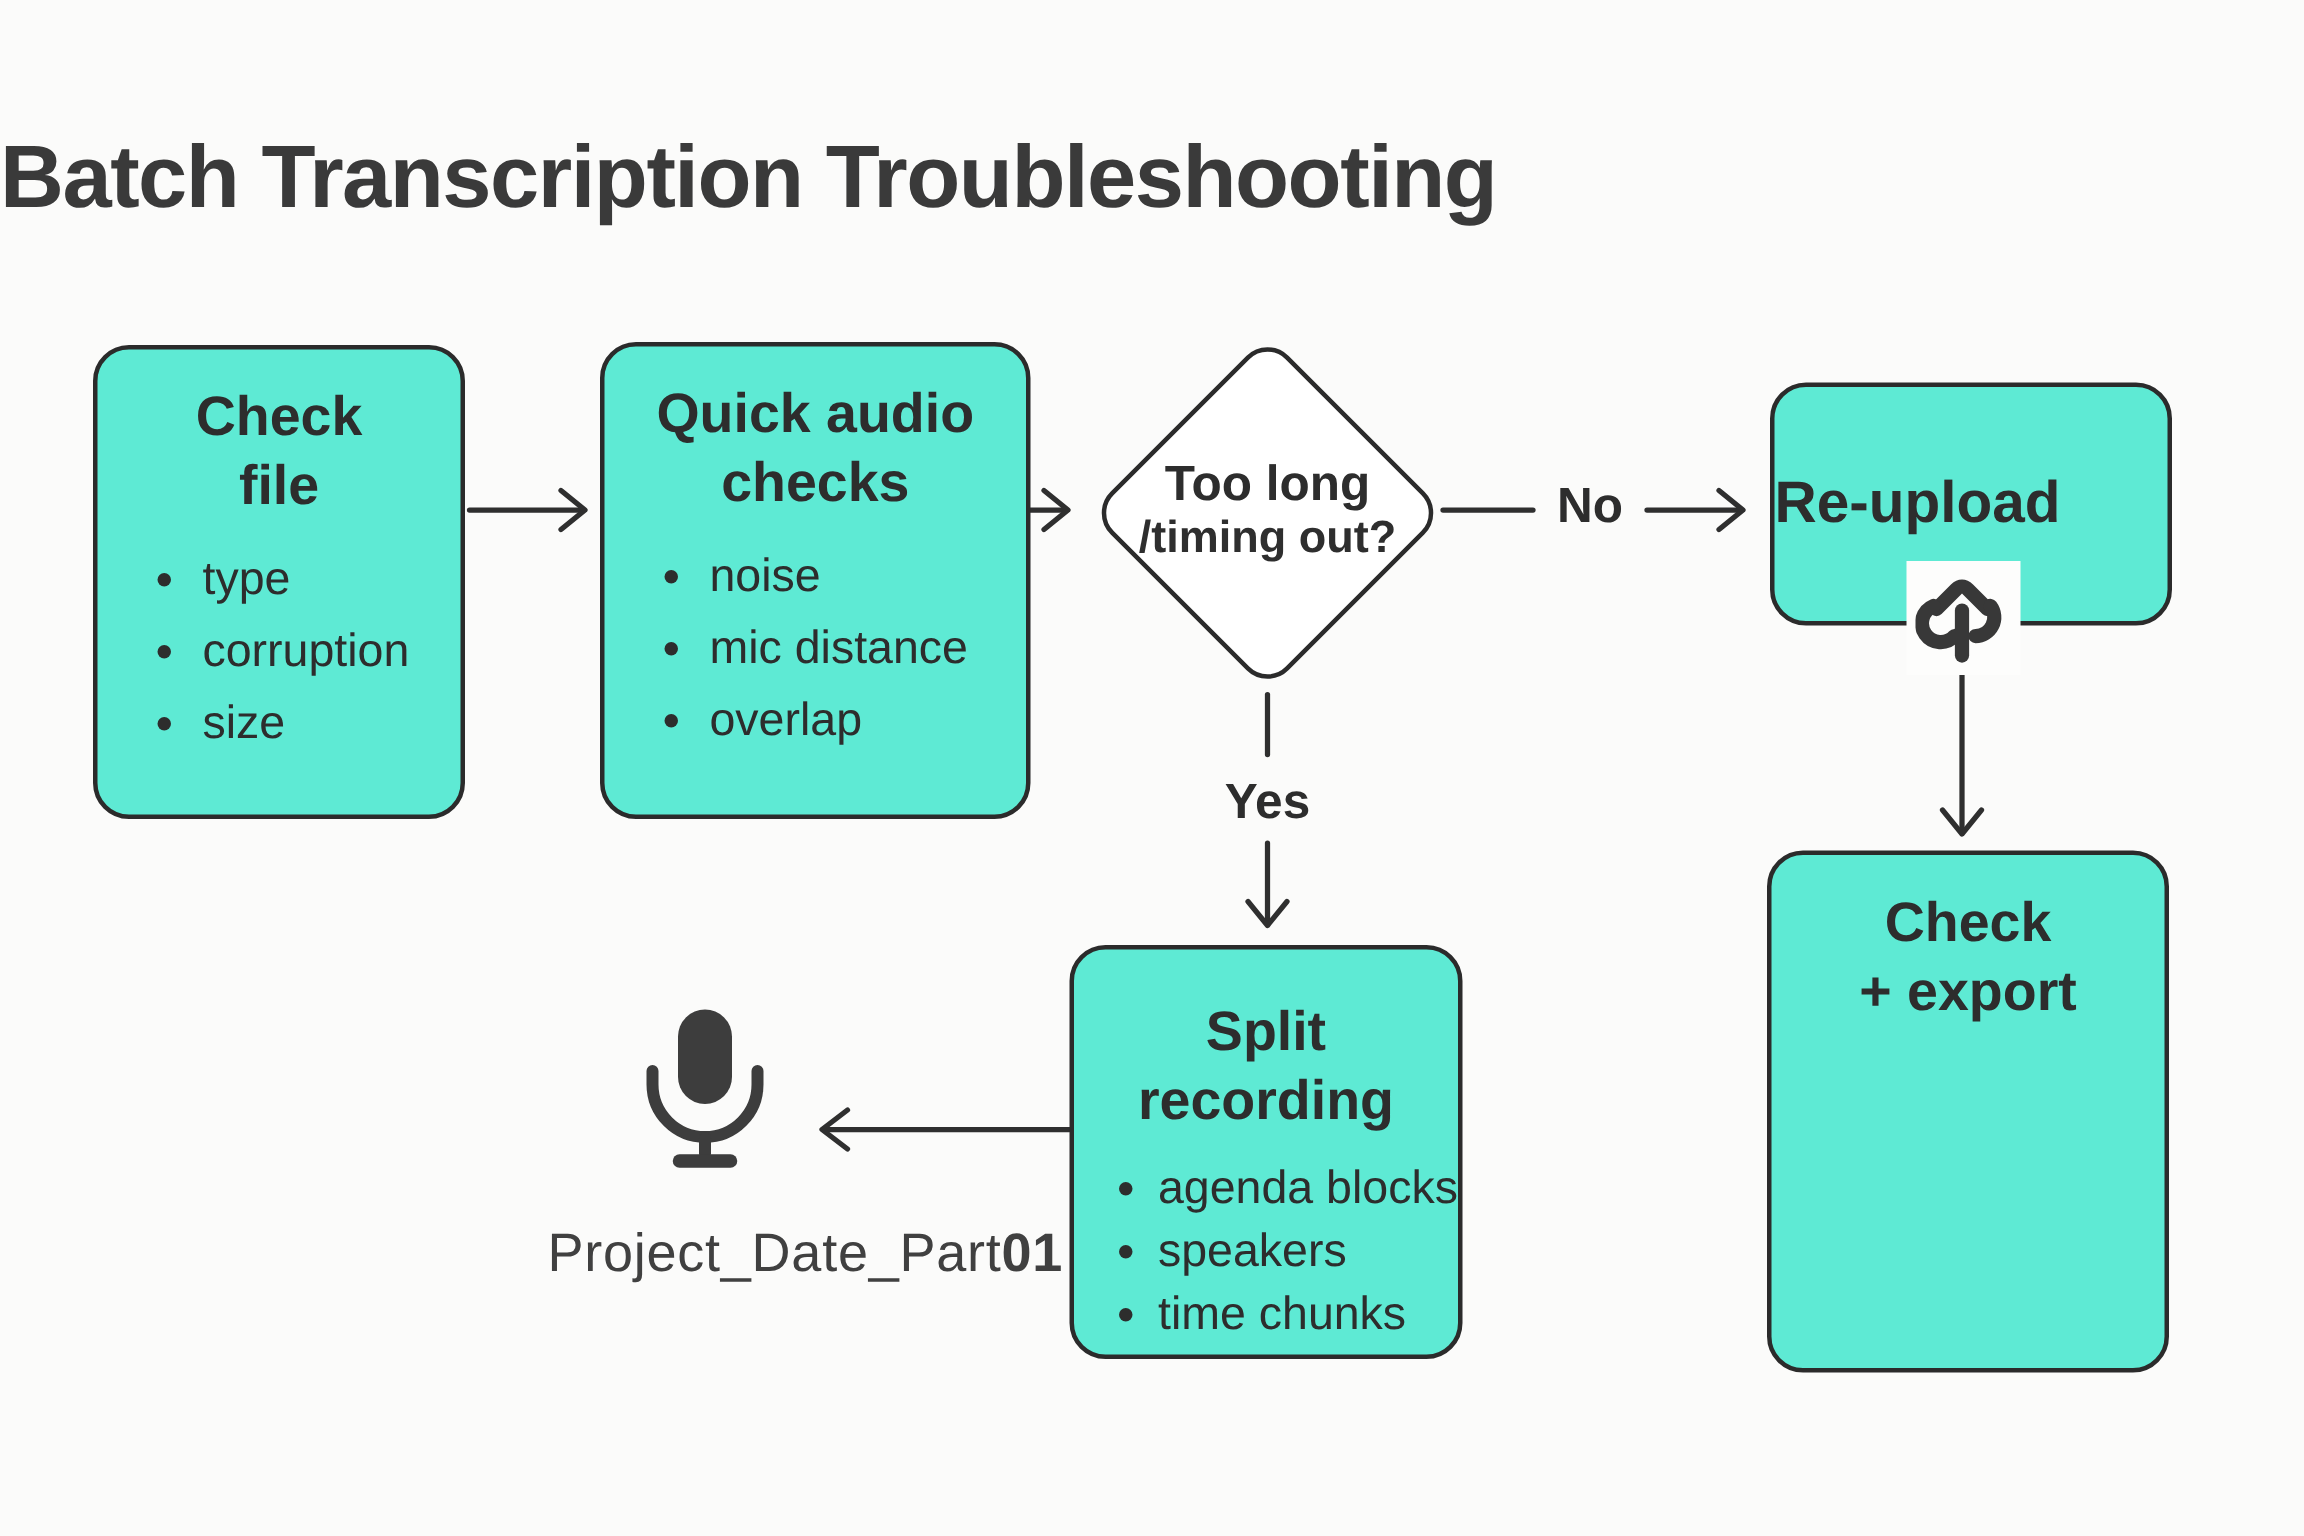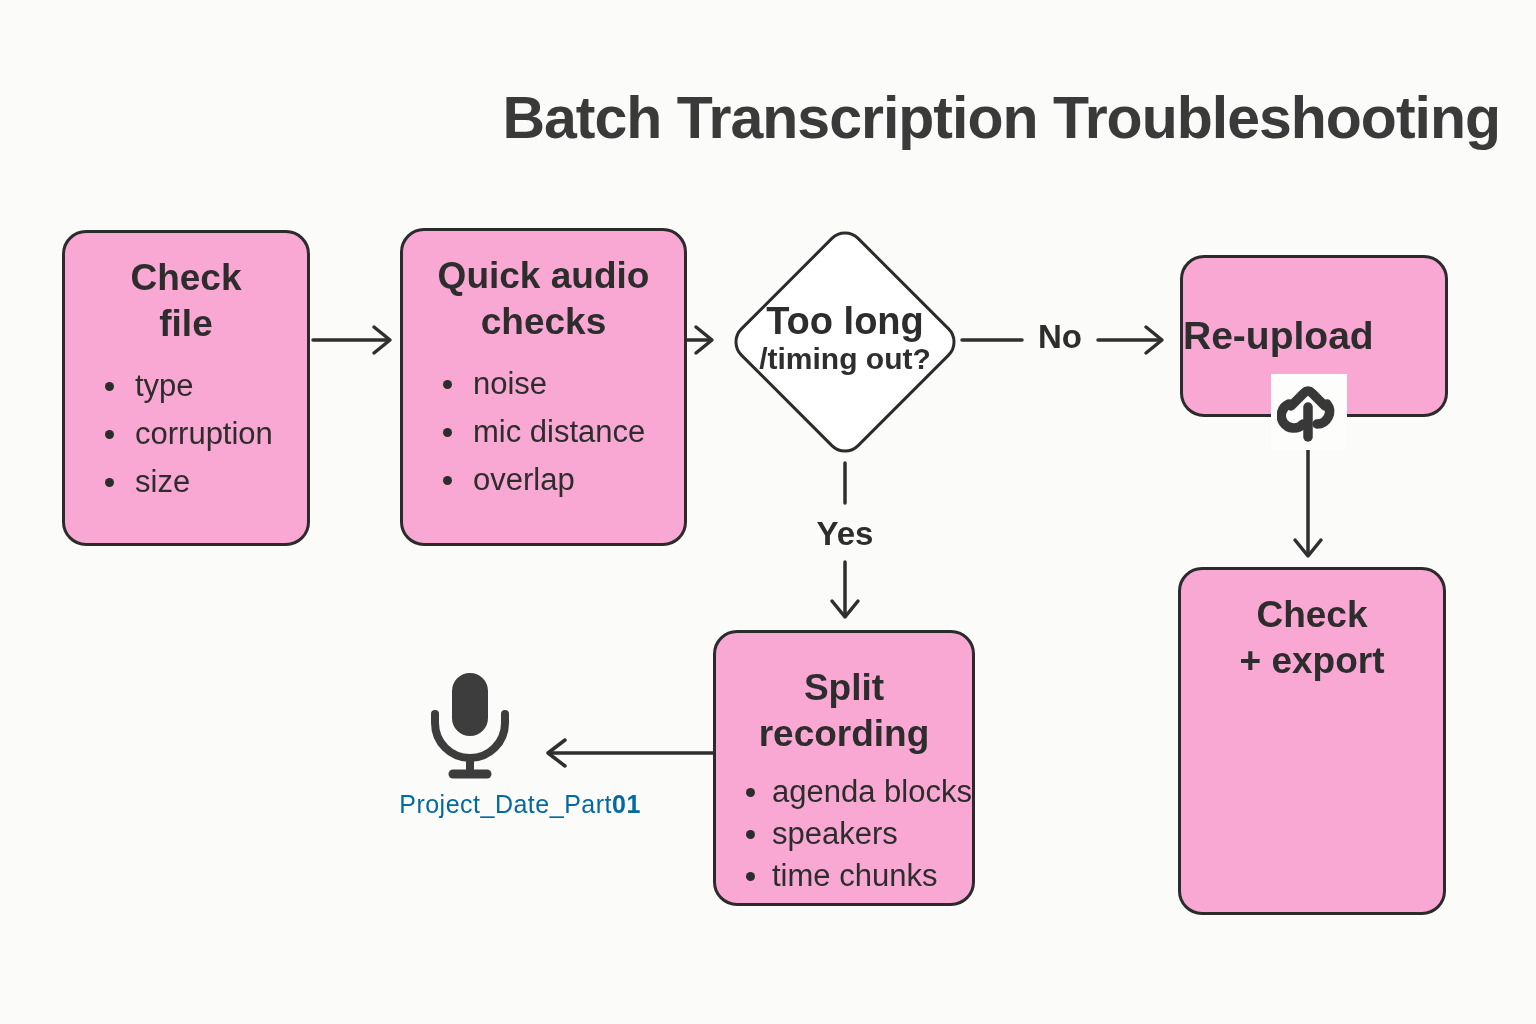--- a/index.html
+++ b/index.html
@@ -7,28 +7,28 @@
   body {
     font-family: "Liberation Sans", "DejaVu Sans", sans-serif;
     background: #fbfbfa;
     color: #2d2d2d;
     overflow: hidden;
   }
   .canvas { position: relative; width: 1536px; height: 1024px; }
 
   .diagram-title {
     position: absolute; top: 84px; left: 0; width: 1500px;
-    text-align: right;
+    text-align: left;
     font-size: 59px; font-weight: 700; color: #3a3a3a;
     letter-spacing: -1px;
   }
 
   .node {
     position: absolute;
-    background: #f9a8d4;
+    background: #5eead4;
     border: 3.5px solid #2b2b2b;
     border-radius: 24px;
   }
   .node-title {
     margin-top: 22px;
     text-align: center;
     font-size: 37px; font-weight: 700; color: #2d2d2d;
     line-height: 46px;
   }
   ul.bullets { list-style: none; margin-top: 15px; padding-left: 40px; }
@@ -64,21 +64,21 @@
     position: absolute; inset: 0;
     background: #ffffff;
     border: 3.5px solid #2b2b2b;
     border-radius: 20px;
     transform: rotate(45deg);
   }
   .diamond-text {
     position: absolute; left: 715px; top: 303px; width: 260px;
     text-align: center; line-height: 37px;
   }
-  .diamond-line1 { font-size: 38px; font-weight: 700; color: #2d2d2d; }
+  .diamond-line1 { font-size: 33px; font-weight: 700; color: #2d2d2d; }
   .diamond-line2 { font-size: 30px; font-weight: 600; color: #2e2e2e; }
 
   
   .edge-label {
     position: absolute;
     font-size: 33px; font-weight: 700; color: #2d2d2d;
     text-align: center;
   }
   #label-no  { left: 1025px; top: 318px; width: 70px; }
   #label-yes { left: 805px;  top: 515px; width: 80px; }
@@ -94,23 +94,23 @@
   .cloud-badge {
     position: absolute; left: 1271px; top: 374px; width: 76px; height: 76px;
     background: #fdfdfc;
     display: flex; align-items: center; justify-content: center;
     z-index: 3;
   }
 
   
   .mic-icon { position: absolute; left: 425px; top: 668px; }
   .file-label {
-    position: absolute; left: 365px; top: 790px; width: 310px;
+    position: absolute; left: 365px; top: 814px; width: 310px;
     text-align: center;
-    font-size: 25px; font-weight: 400; color: #0369a1;
+    font-size: 36px; font-weight: 400; color: #404040;
     letter-spacing: 0.5px;
   }
   .file-label .suffix { font-weight: 700; }
 </style>
 </head>
 <body>
 
 <div class="canvas">
 
   <svg class="connectors" width="1536" height="1024" viewBox="0 0 1536 1024">

